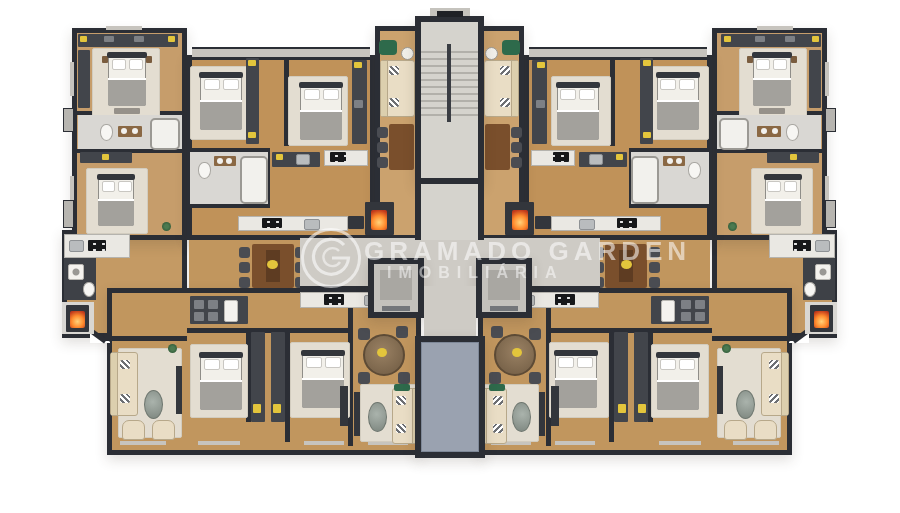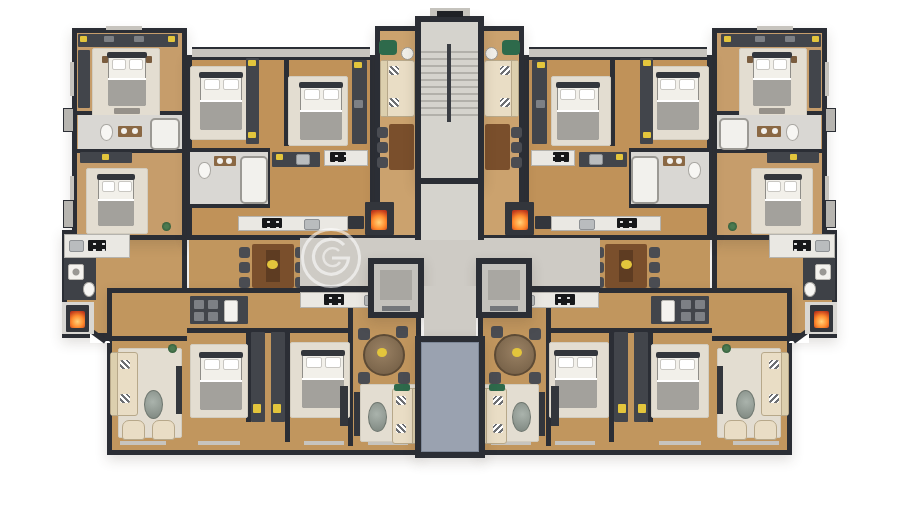--- a/index.html
+++ b/index.html
@@ -520,14 +520,16 @@
     <div class="corebox" style="left:115px;top:336px;width:70px;height:122px;"></div>
     <div class="blue-in" style="left:121px;top:342px;width:56px;height:108px;"></div>
   </div>
 
   <div id="watermark">
     <svg id="wm-logo" width="64" height="64" viewBox="0 0 64 64">
       <circle cx="32" cy="32" r="28.5" fill="none" stroke="rgba(255,255,255,0.58)" stroke-width="3"></circle>
       <path d="M45 19 A17.5 17.5 0 1 0 49.5 32 L33 32" fill="none" stroke="rgba(255,255,255,0.58)" stroke-width="3.2"></path>
       <path d="M40 25 A9 9 0 1 0 41 36" fill="none" stroke="rgba(255,255,255,0.5)" stroke-width="2.4"></path>
     </svg>
+    <div id="wm-line1" class="wm-text">GRAMADO GARDEN</div>
+    <div id="wm-line2" class="wm-text">IMOBILIÁRIA</div>
   </div>
 </div>
 
 </body></html>

